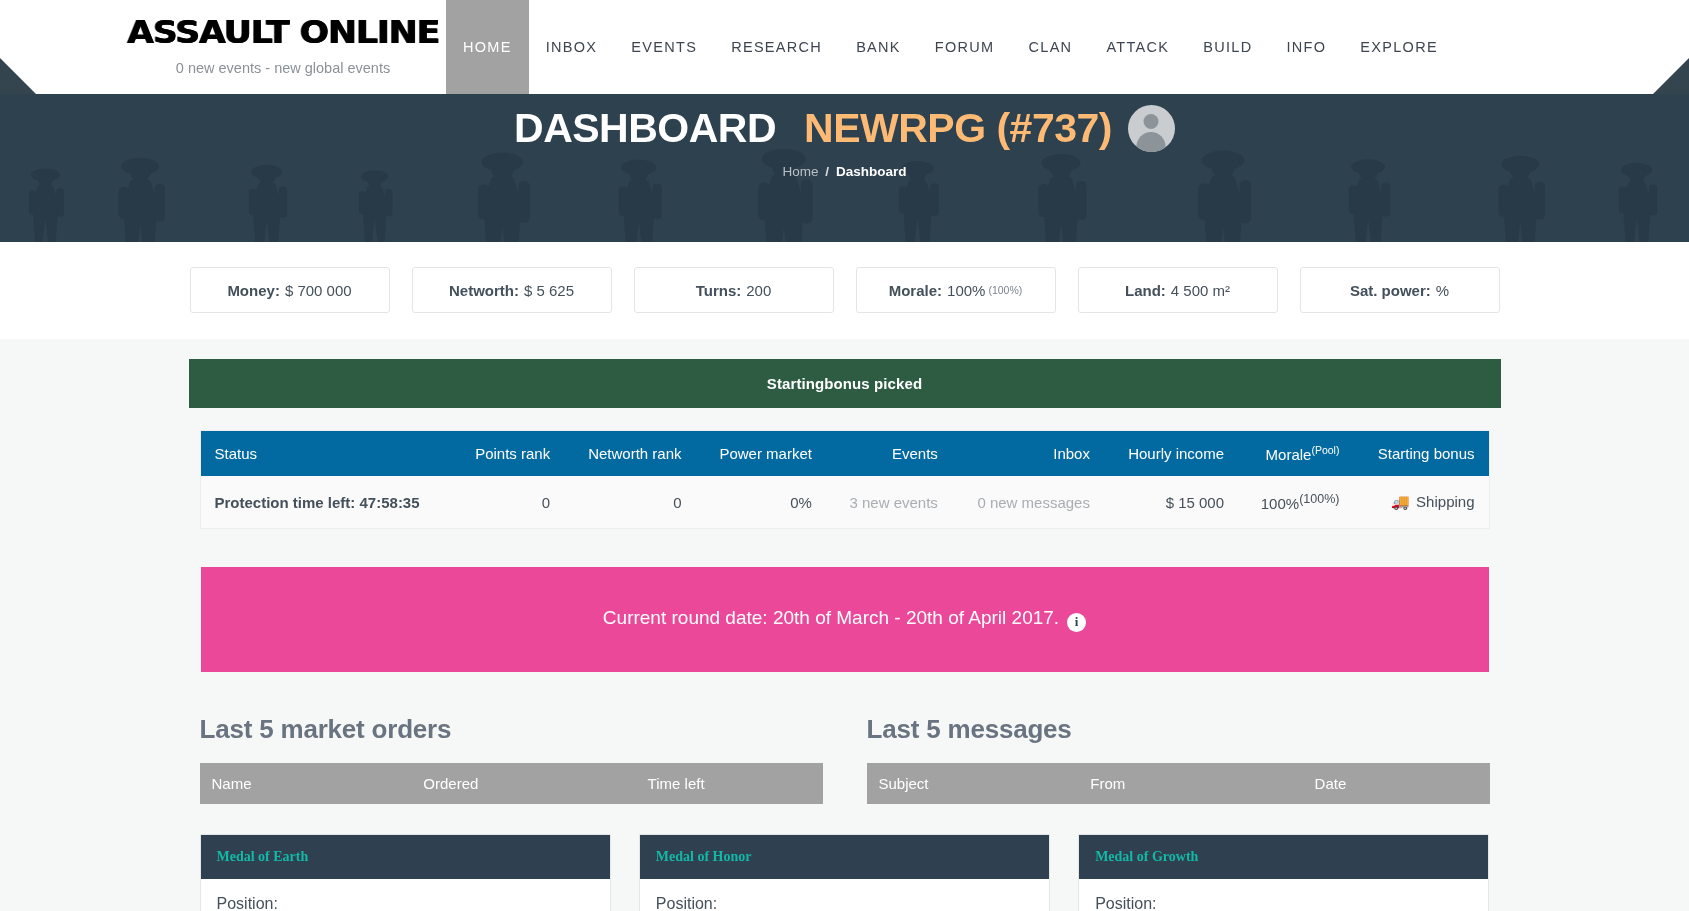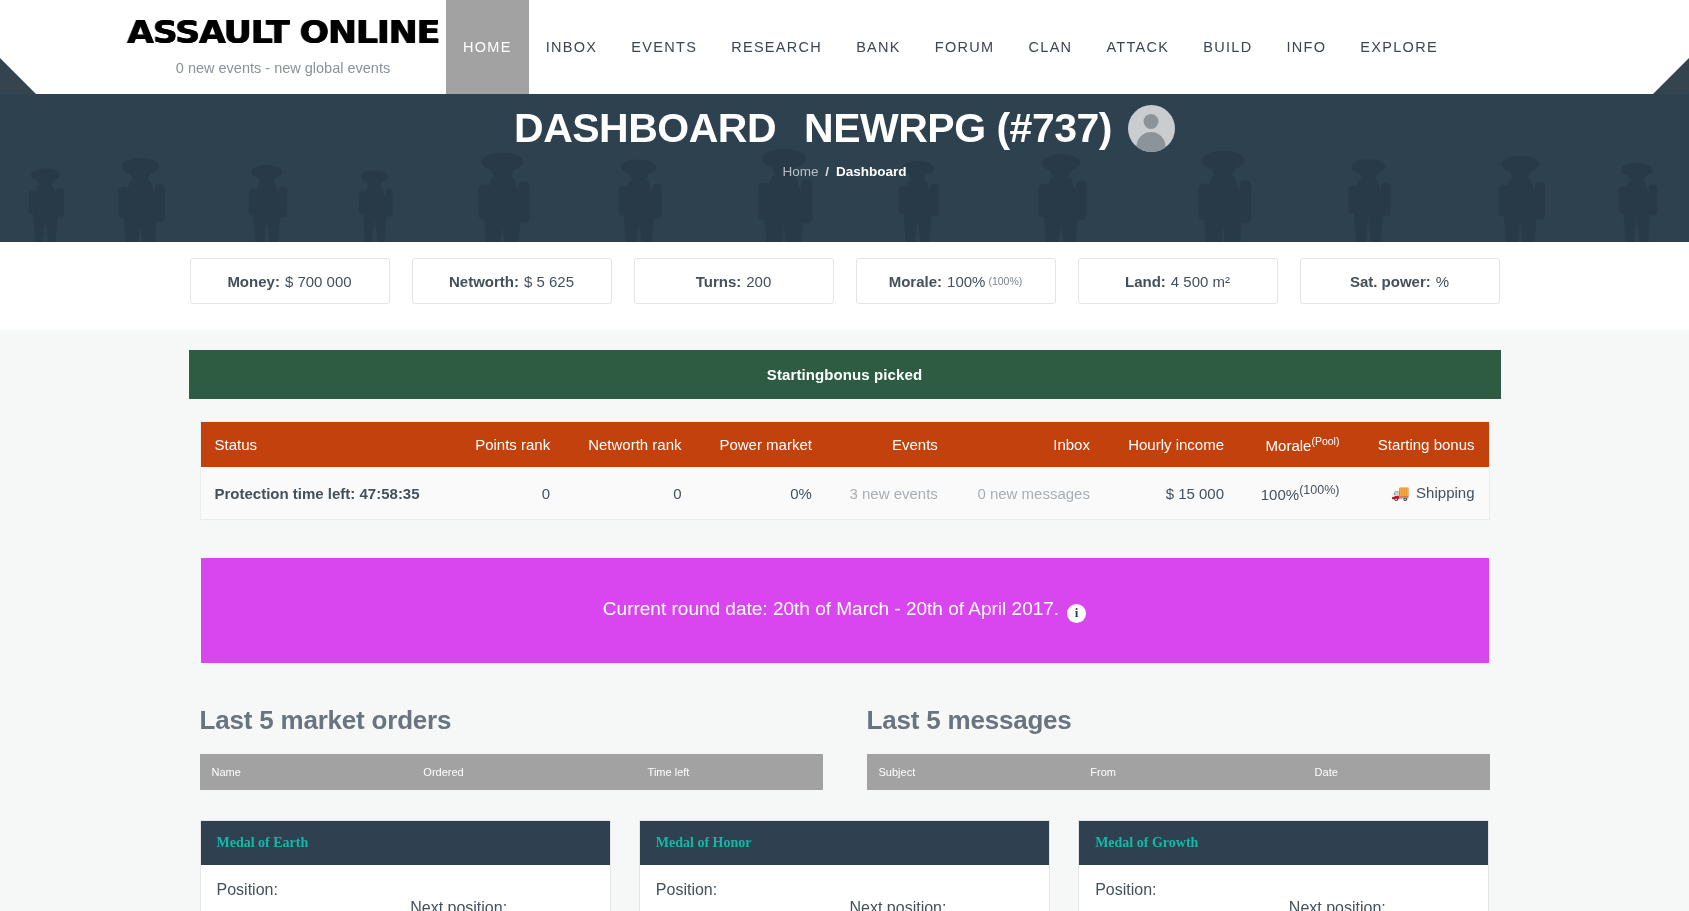--- a/index.html
+++ b/index.html
@@ -126,21 +126,21 @@
     font-size: 41px;
     font-weight: 700;
     letter-spacing: -0.5px;
     line-height: 1.18;
     display: inline-flex;
     align-items: center;
     gap: 0;
     white-space: nowrap;
   }
   .hero-title .t-main { color: #ffffff; }
-  .hero-title .t-sub  { color: #ffffff; margin-left: 28px; }
+  .hero-title .t-sub  { color: #fdba74; margin-left: 28px; }
   .hero-avatar {
     width: 47px; height: 47px;
     border-radius: 50%;
     background: #c9cdd0;
     margin-left: 16px;
     display: inline-block;
     position: relative;
     vertical-align: middle;
     overflow: hidden;
     flex: none;
@@ -168,21 +168,21 @@
     font-size: 13.5px;
     color: #b9bfc4;
   }
   .breadcrumb .crumb-link { color: #b9bfc4; text-decoration: none; cursor: pointer; }
   .breadcrumb .crumb-sep  { color: #d7dbde; margin: 0 3px; font-weight: 700; }
   .breadcrumb .crumb-cur  { color: #ffffff; font-weight: 700; }
 
   
   .statsbar {
     background: #ffffff;
-    padding: 16px 0 26px 0;
+    padding: 25px 0 26px 0;
     display: flex;
     justify-content: center;
     gap: 22px;
   }
   .stat-box {
     width: 200px;
     height: 46px;
     border: 1px solid #e2e4e6;
     border-radius: 3px;
     background: #fff;
@@ -212,21 +212,21 @@
   }
 
   .panel-table {
     width: 1290px;
     margin: 22px auto 0 auto;
     background: #fafafa;
     border: 1px solid #ededed;
   }
   table.status-table { width: 100%; border-collapse: collapse; }
   table.status-table thead th {
-    background: #c2410c;
+    background: #0369a1;
     color: #ffffff;
     font-weight: 400;
     font-size: 15px;
     padding: 13px 14px;
     text-align: right;
     white-space: nowrap;
   }
   table.status-table thead th.c-left { text-align: left; }
   table.status-table thead th sup { font-size: 10.5px; }
   table.status-table tbody td {
@@ -236,21 +236,21 @@
     color: #44505b;
     white-space: nowrap;
   }
   table.status-table tbody td.c-left { text-align: left; font-weight: 700; }
   table.status-table tbody td.muted { color: #a9aeb3; }
   .truck-icon { margin-right: 6px; font-size: 15px; }
 
   .round-banner {
     width: 1288px;
     margin: 38px auto 0 auto;
-    background: #d946ef;
+    background: #ec4899;
     color: #ffffff;
     text-align: center;
     font-size: 19px;
     padding: 40px 0;
     font-weight: 400;
   }
   .info-dot {
     display: inline-flex;
     align-items: center;
     justify-content: center;
@@ -279,21 +279,21 @@
     font-weight: 700;
     color: #6a7480;
     margin-bottom: 18px;
     letter-spacing: -.2px;
   }
   table.mini { width: 100%; border-collapse: collapse; }
   table.mini thead th {
     background: #a2a2a2;
     color: #ffffff;
     font-weight: 400;
-    font-size: 11px;
+    font-size: 15px;
     padding: 12px 12px;
     text-align: left;
     white-space: nowrap;
   }
   table.mini thead th.m2 { width: 36%; }
   table.mini thead th.m3 { width: 30%; }
 
   
   .medals {
     width: 1290px;

